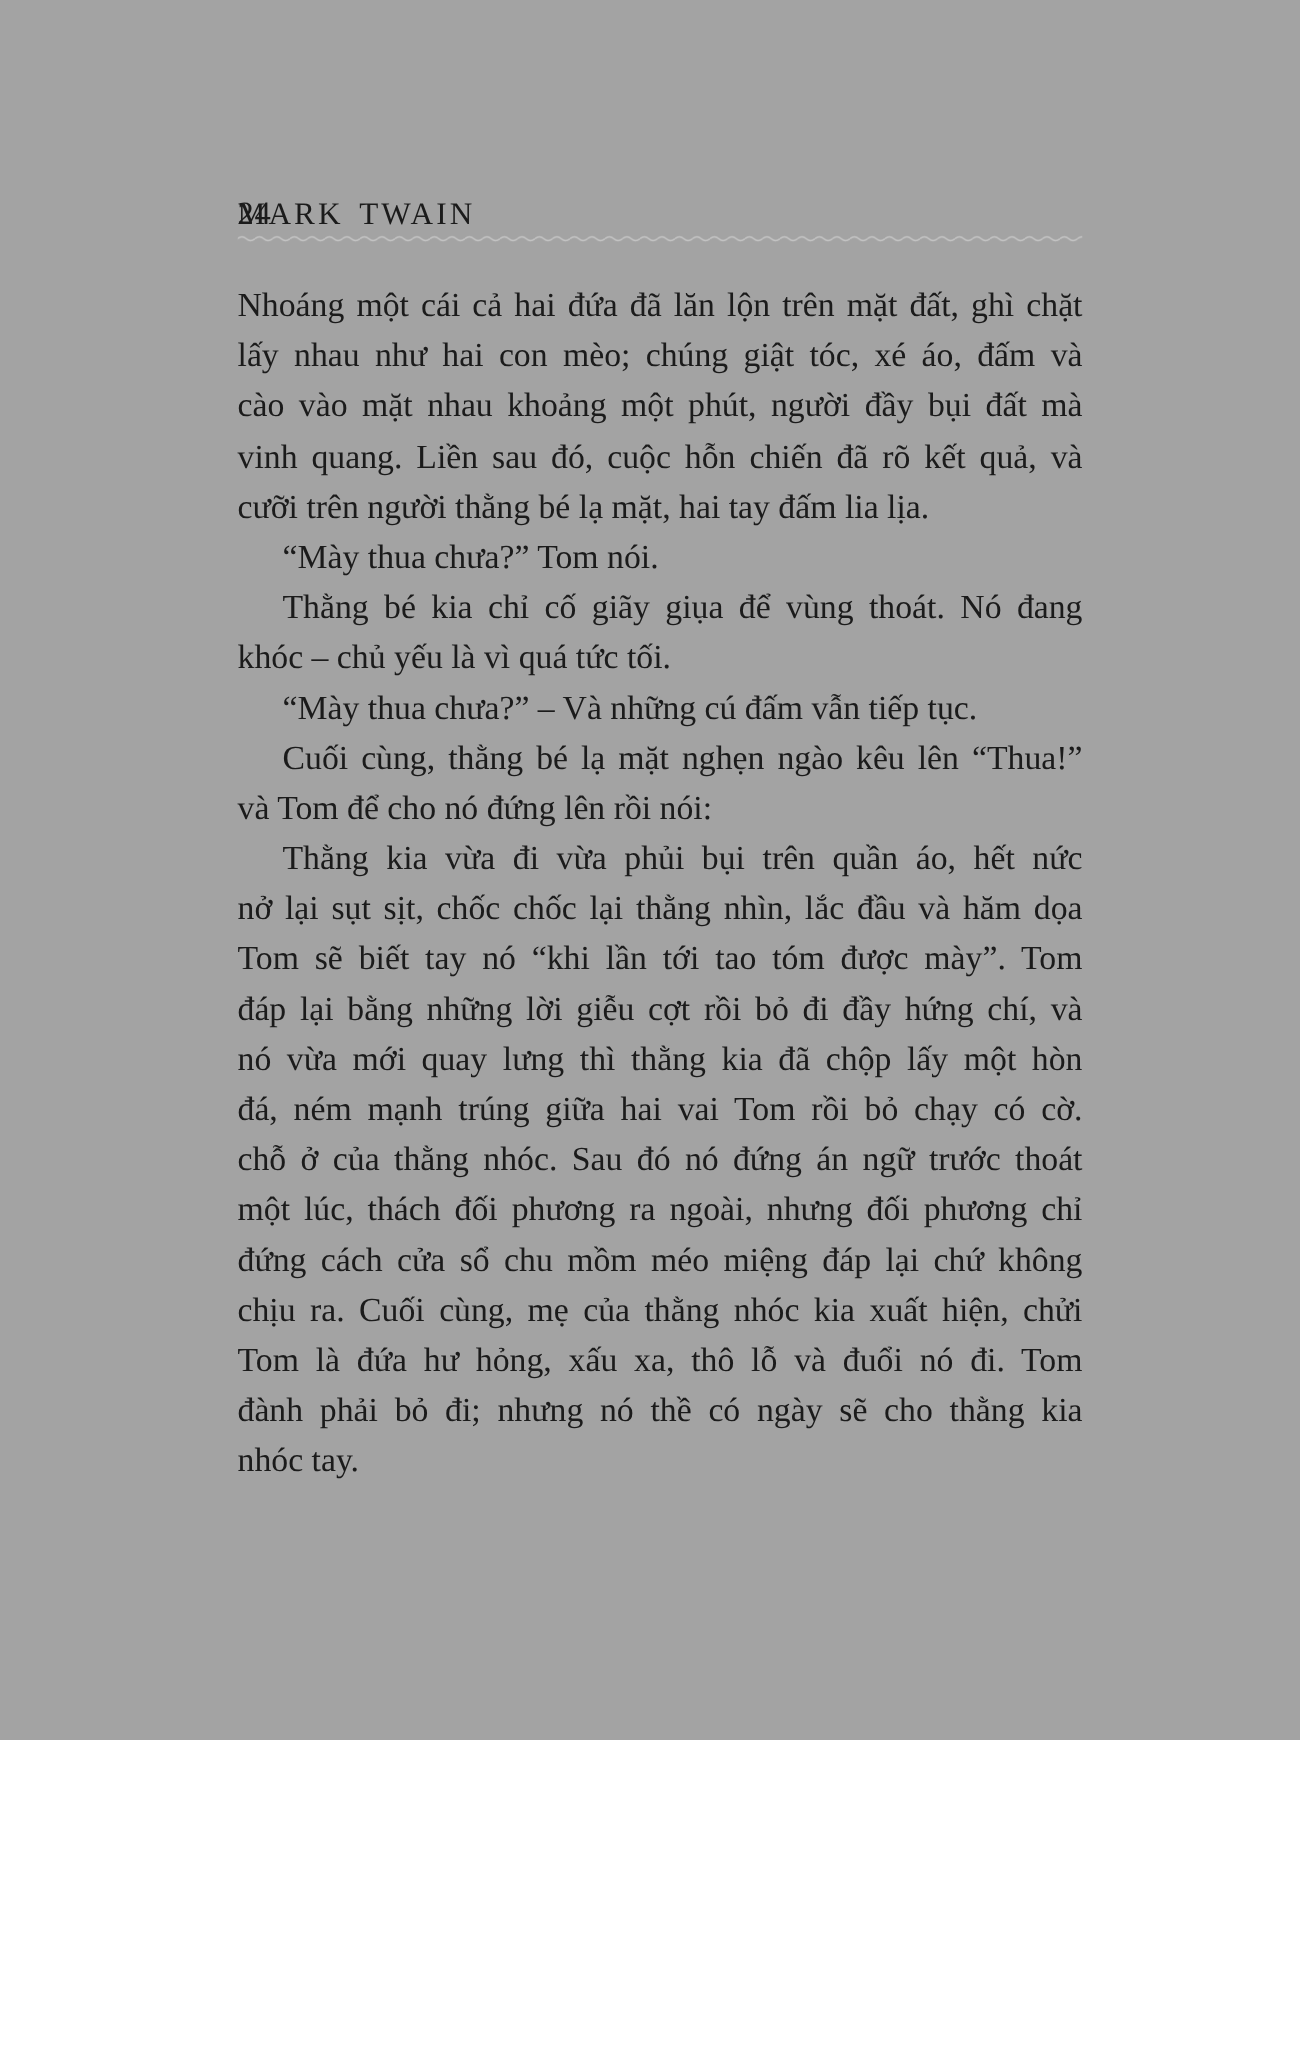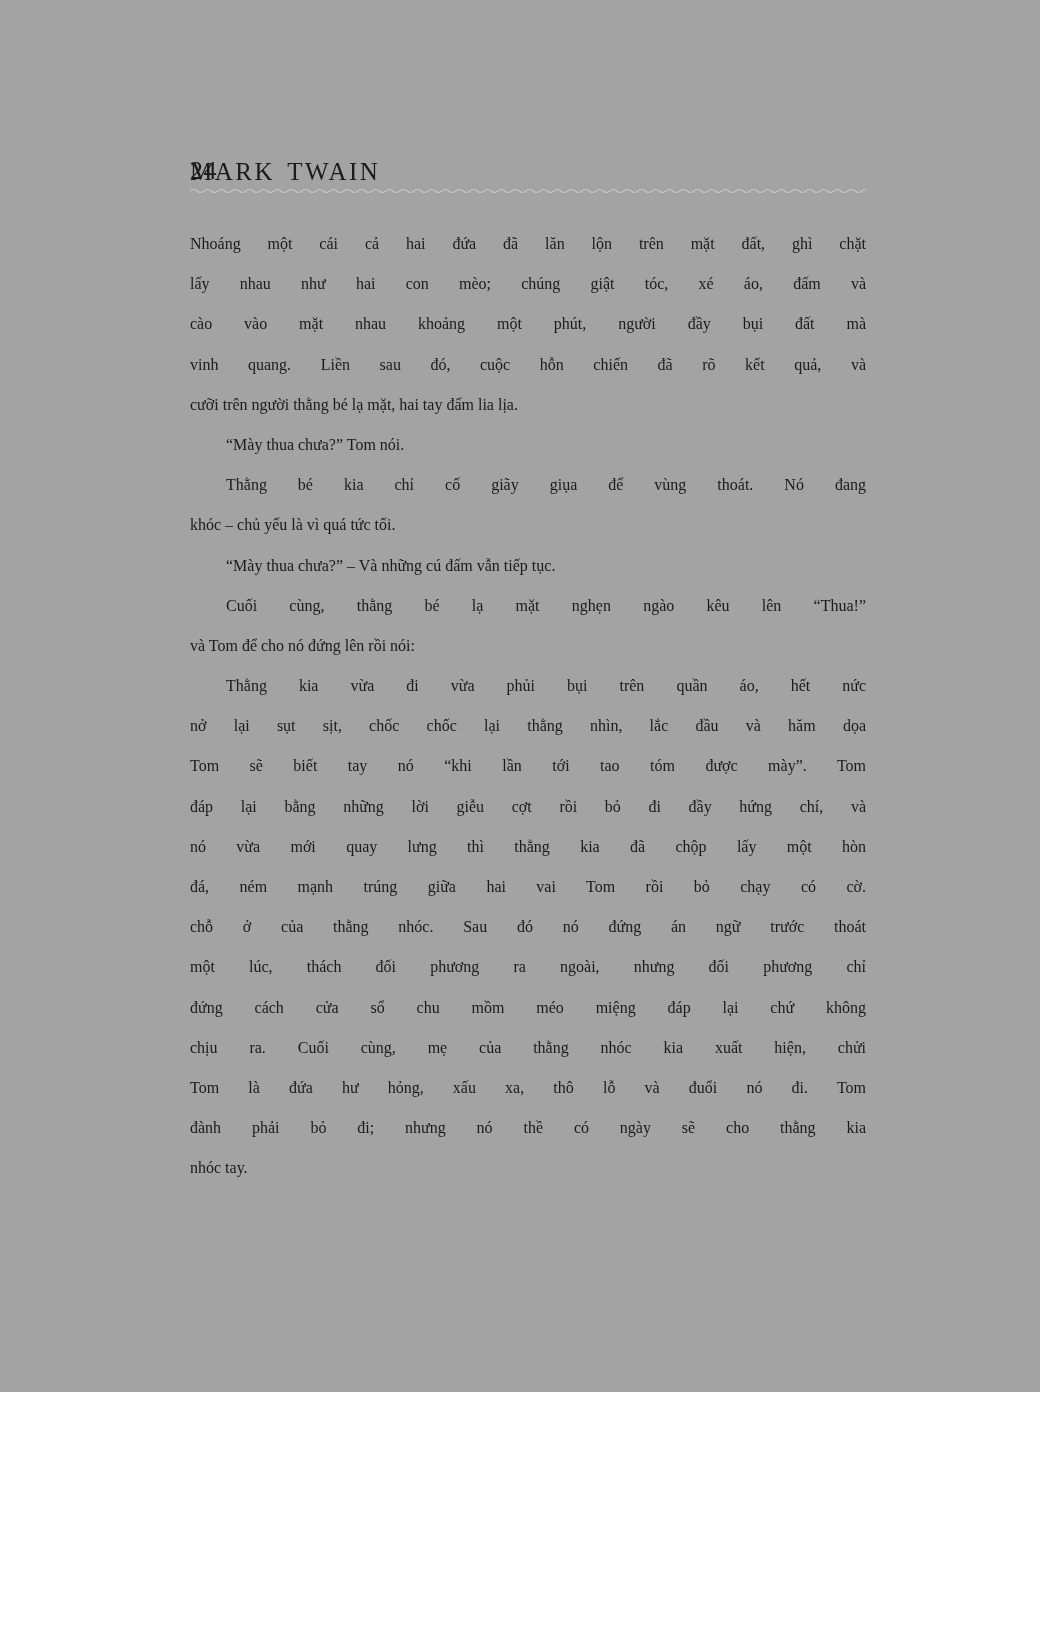--- a/index.html
+++ b/index.html
@@ -50,21 +50,21 @@
   .body-text {
     position: absolute;
     left: 190px;
     top: 224px;
     width: 676px;
   }
   .paragraph { margin: 0; }
   .line {
     height: 40.2px;
     line-height: 40.2px;
-    font-size: 16px;
+    font-size: 27px;
     white-space: nowrap;
     text-align: justify;
     text-align-last: justify;
   }
   .line.para-end {
     text-align: right;
     text-align-last: left;
   }
   .line.indent {
     padding-left: 36px;

